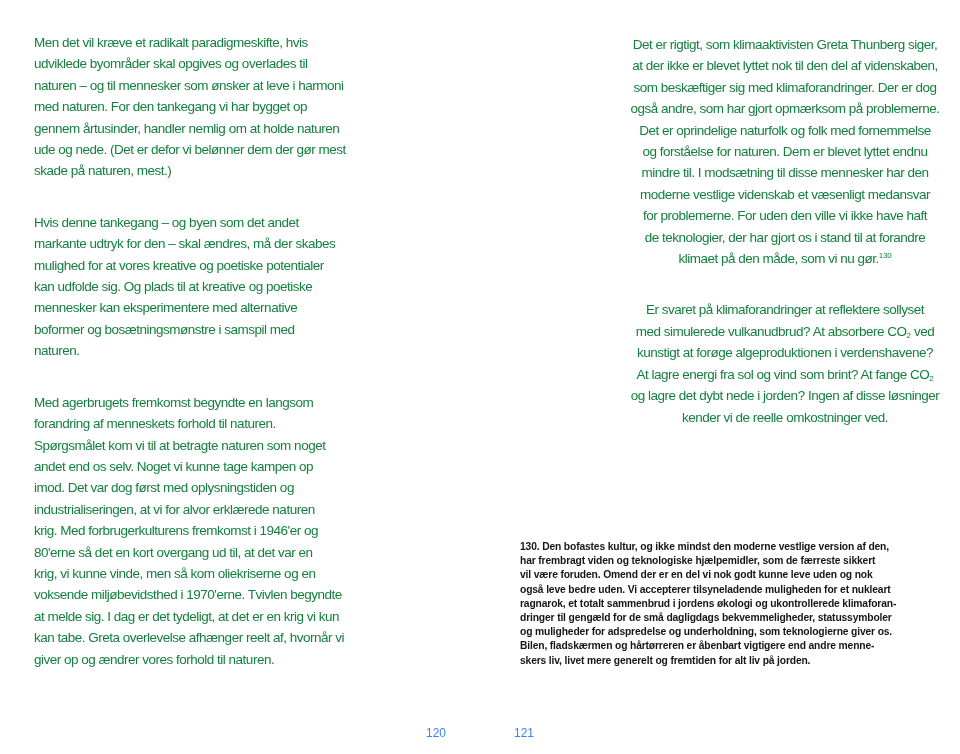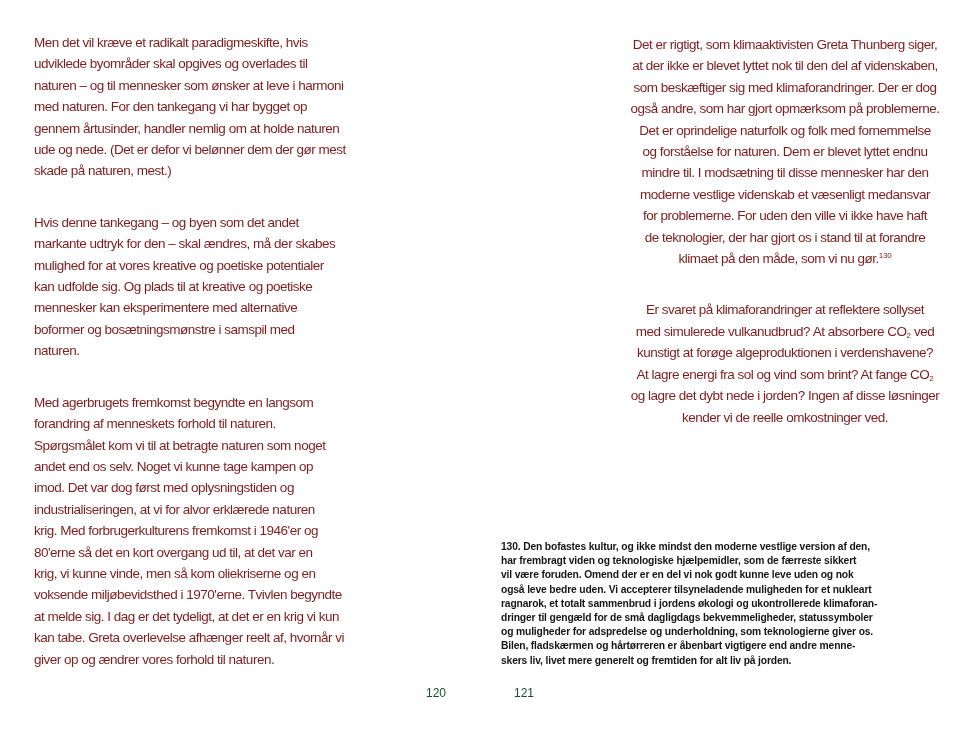--- a/index.html
+++ b/index.html
@@ -20,21 +20,21 @@
     top: 0; width: 480px; height: 754px;
   }
   .page-left  { left: 0; }
   .page-right { left: 480px; }
 
   .body-text {
     position: absolute;
     font-size: 13.5px;
     line-height: 21.4px;
     letter-spacing: -0.5px;
-    color: #7f1d1d;
+    color: #15803d;
   }
   .left-body  { left: 34px;  top: 32px; width: 360px; }
   .right-body { left: 132px; top: 34px; width: 346px; text-align: center; }
 
   .para {
     white-space: pre-line;
     margin-bottom: 30px;
   }
   .para:last-child { margin-bottom: 0; }
 
@@ -46,38 +46,38 @@
   }
   .para sub {
     font-size: 8px;
     letter-spacing: -0.2px;
     vertical-align: -2px;
     line-height: 0;
   }
 
   .footnote {
     position: absolute;
-    left: 21px; top: 540px;
+    left: 40px; top: 540px;
     width: 432px;
     font-size: 10.3px;
     line-height: 14.2px;
     letter-spacing: -0.15px;
     font-weight: bold;
     white-space: pre-line;
     color: #161616;
   }
 
   .pagenum {
     position: absolute;
-    top: 686px;
+    top: 726px;
     width: 42px;
     text-align: center;
     font-size: 12px;
     letter-spacing: 0;
-    color: #14532d;
+    color: #3b82f6;
   }
   .pagenum-left  { left: 415px; }
   .pagenum-right { left: 23px; }
 </style>
 </head>
 <body>
 
 <div class="spread">
 
   <div class="page page-left">

